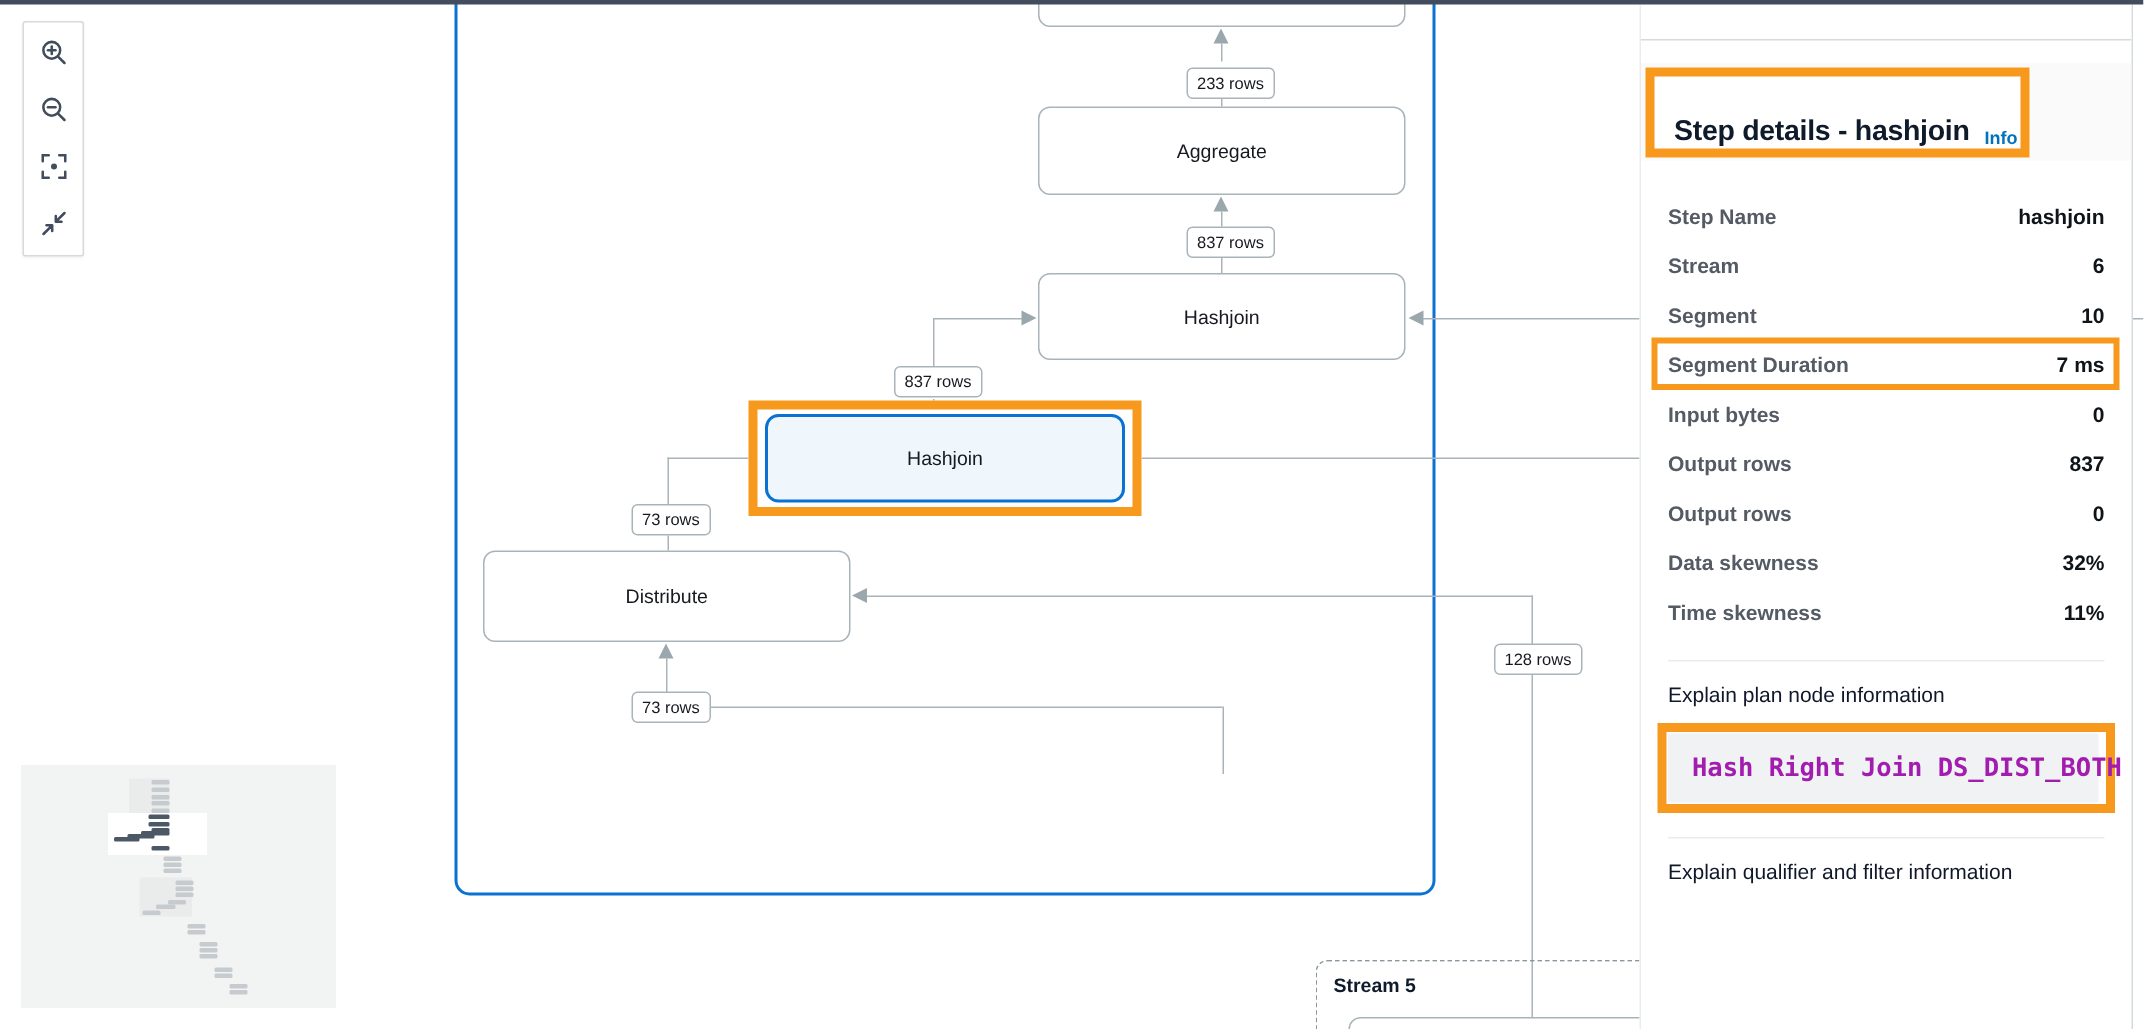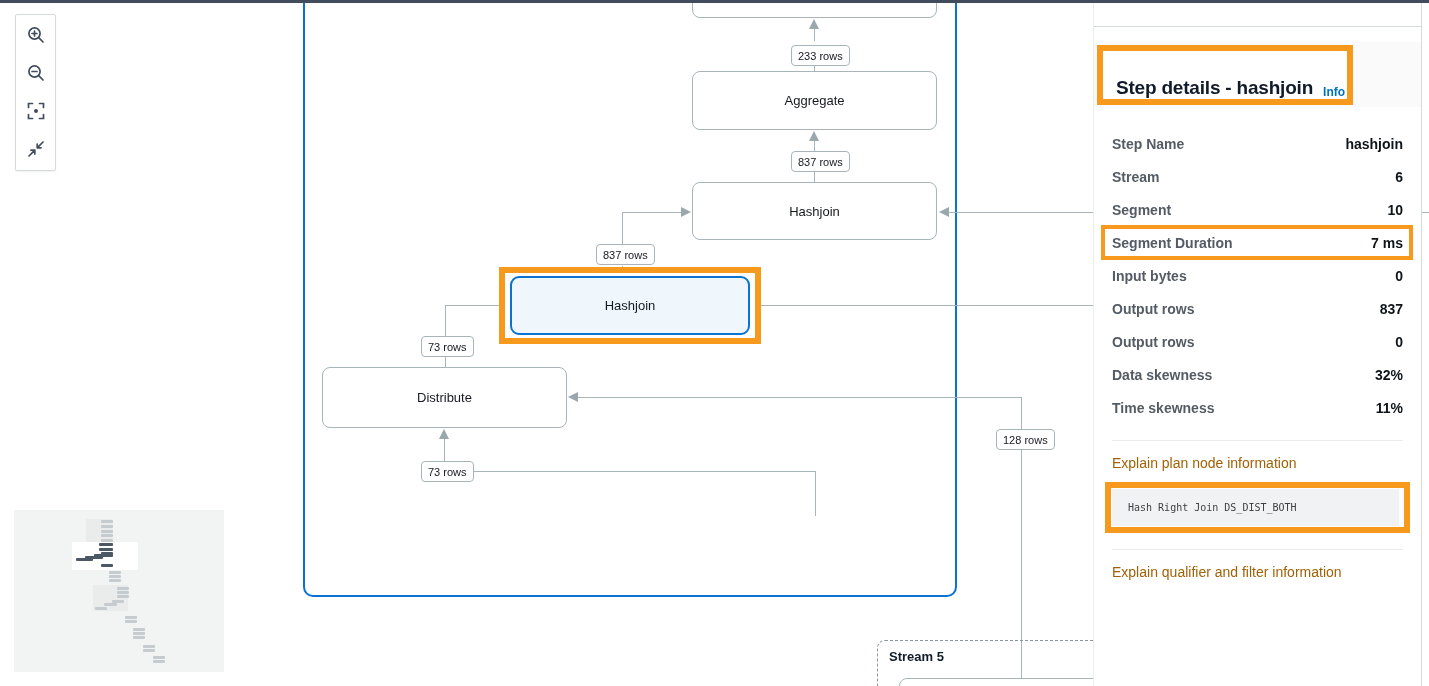--- a/index.html
+++ b/index.html
@@ -82,25 +82,25 @@
     position:relative; height:33px; padding:0 18px;
     display:flex; align-items:center; justify-content:space-between; font-size:14px;
   }
   .plabel { color:#545b64; }
   .pvalue { color:#0f1419; }
   .prow.hl-row::after {
     content:""; position:absolute; left:7px; right:8px; top:-1px; bottom:-1px;
     border:4px solid #f7991c; pointer-events:none;
   }
   .pdivider { height:1px; background:#e9ebed; margin:16px 18px 0; }
-  .pheading { margin:14px 18px 0; font-size:14px; color:#a16207; }
+  .pheading { margin:14px 18px 0; font-size:14px; color:#0f172a; }
   .code-box { margin:11px 11px 0; border:6px solid #f7991c; background:#fff; }
   .code {
     margin:1px 5px 1px 1px; background:#f1f2f3; padding:13px 16px;
-    font-family:"DejaVu Sans Mono", monospace; font-size:10px; color:#404040; white-space:nowrap;
+    font-family:"DejaVu Sans Mono", monospace; font-size:17px; color:#a21caf; white-space:nowrap;font-weight:bold;
   }
 </style>
 </head>
 <body>
 
 <div class="screen">
   <div class="topbar"></div>
 
   <div class="canvas">
 

